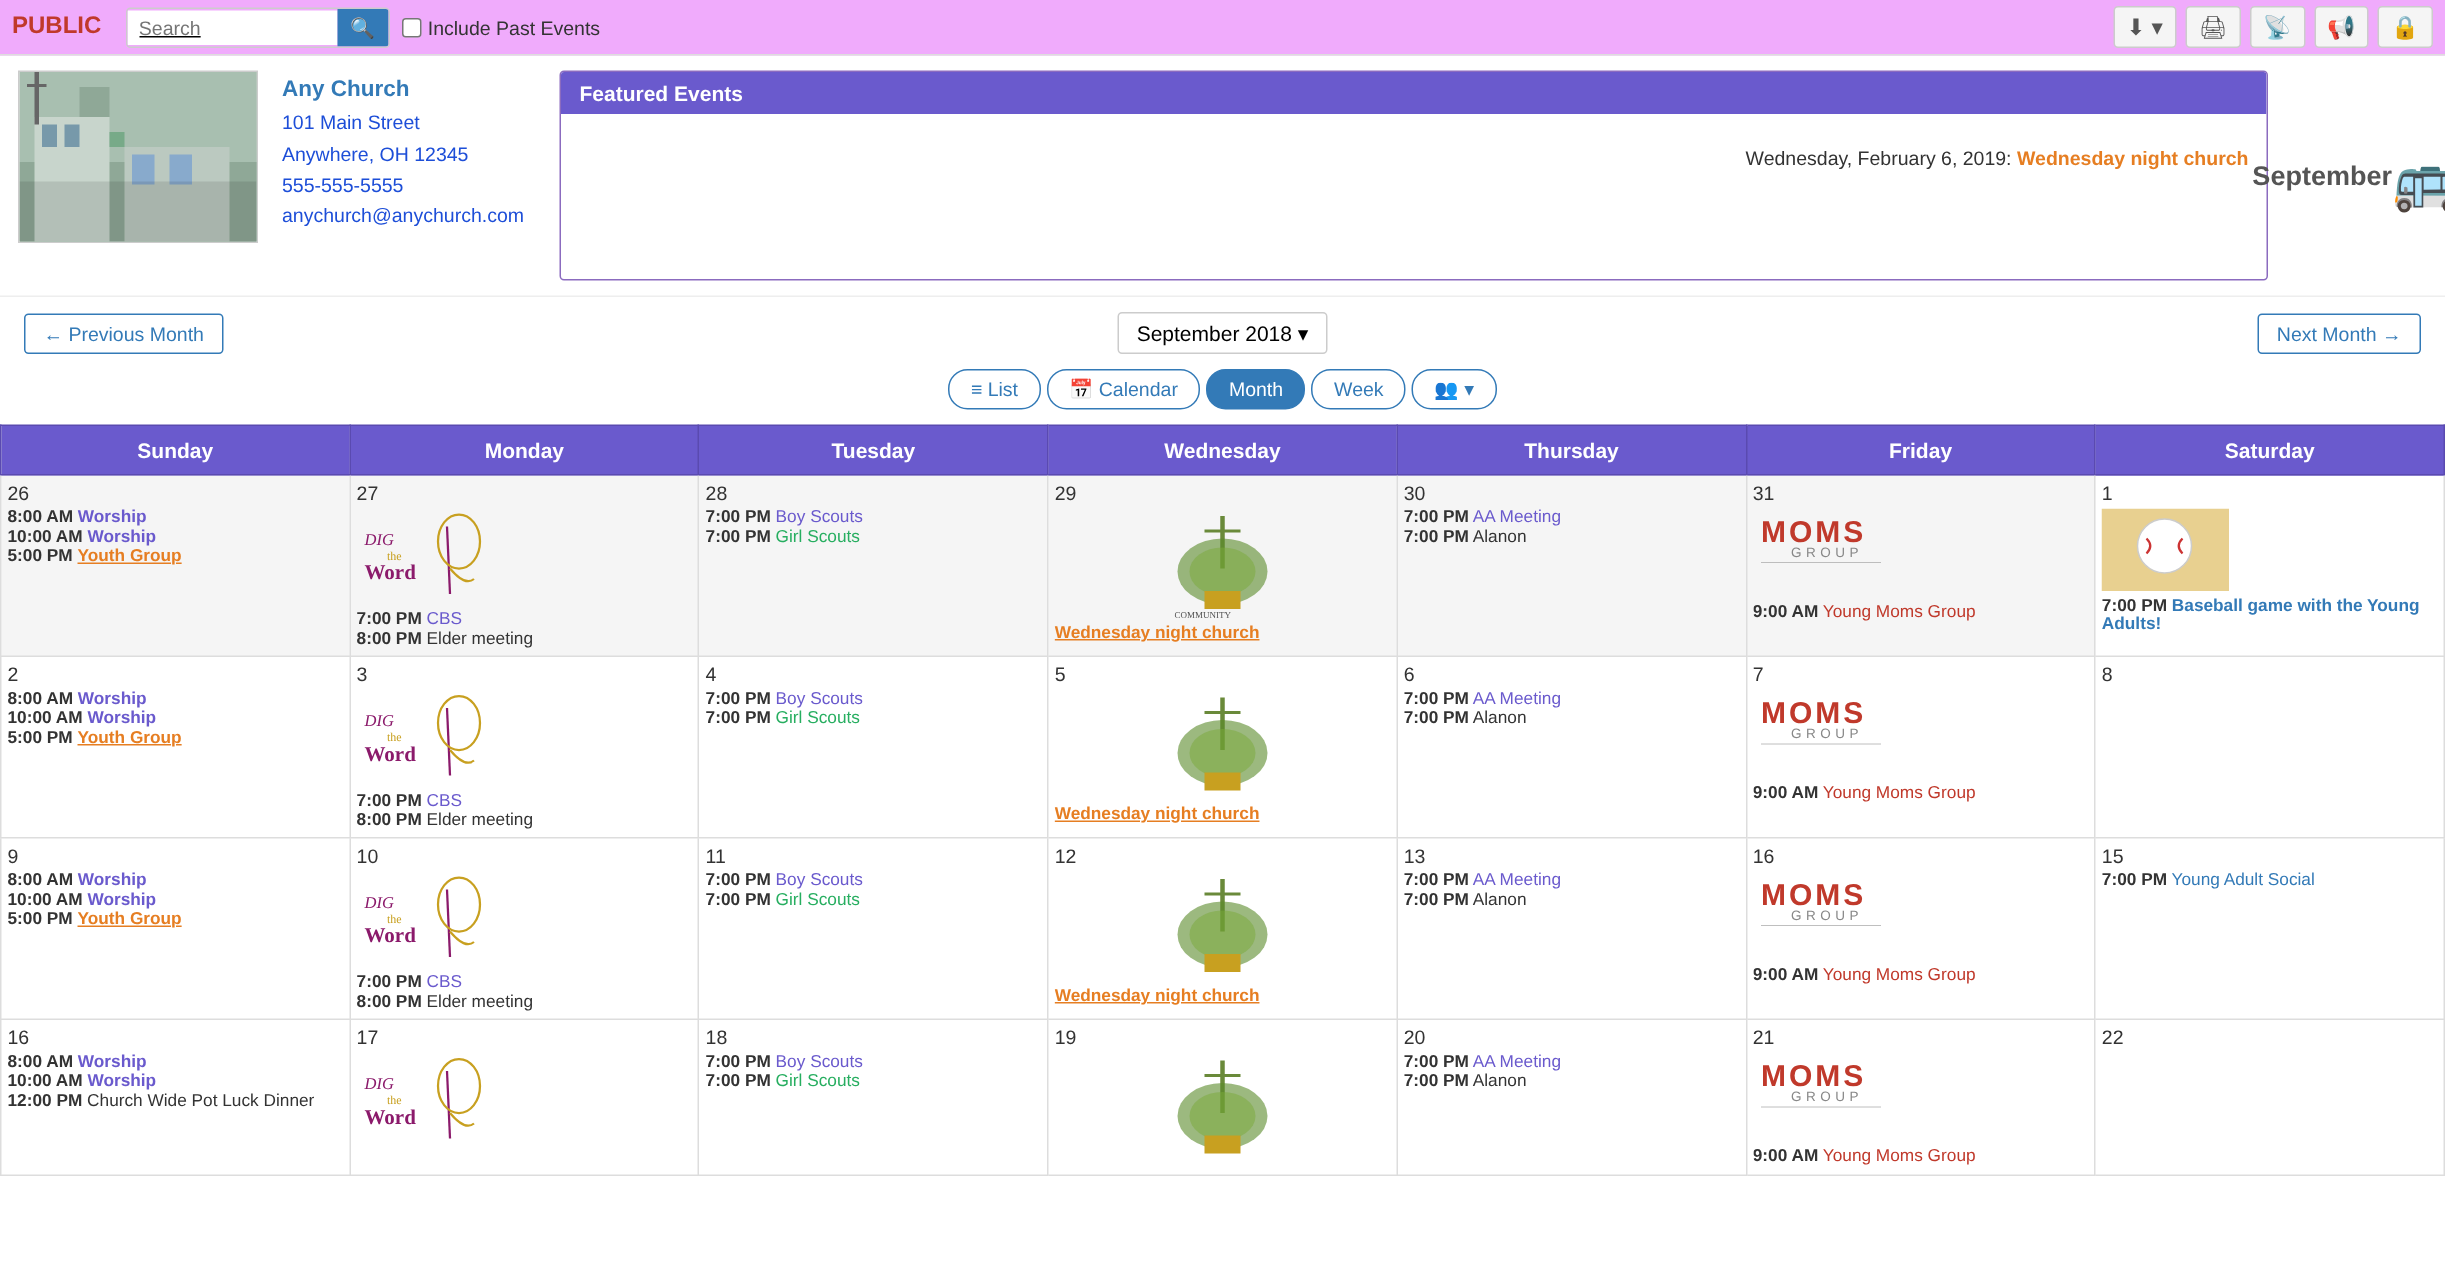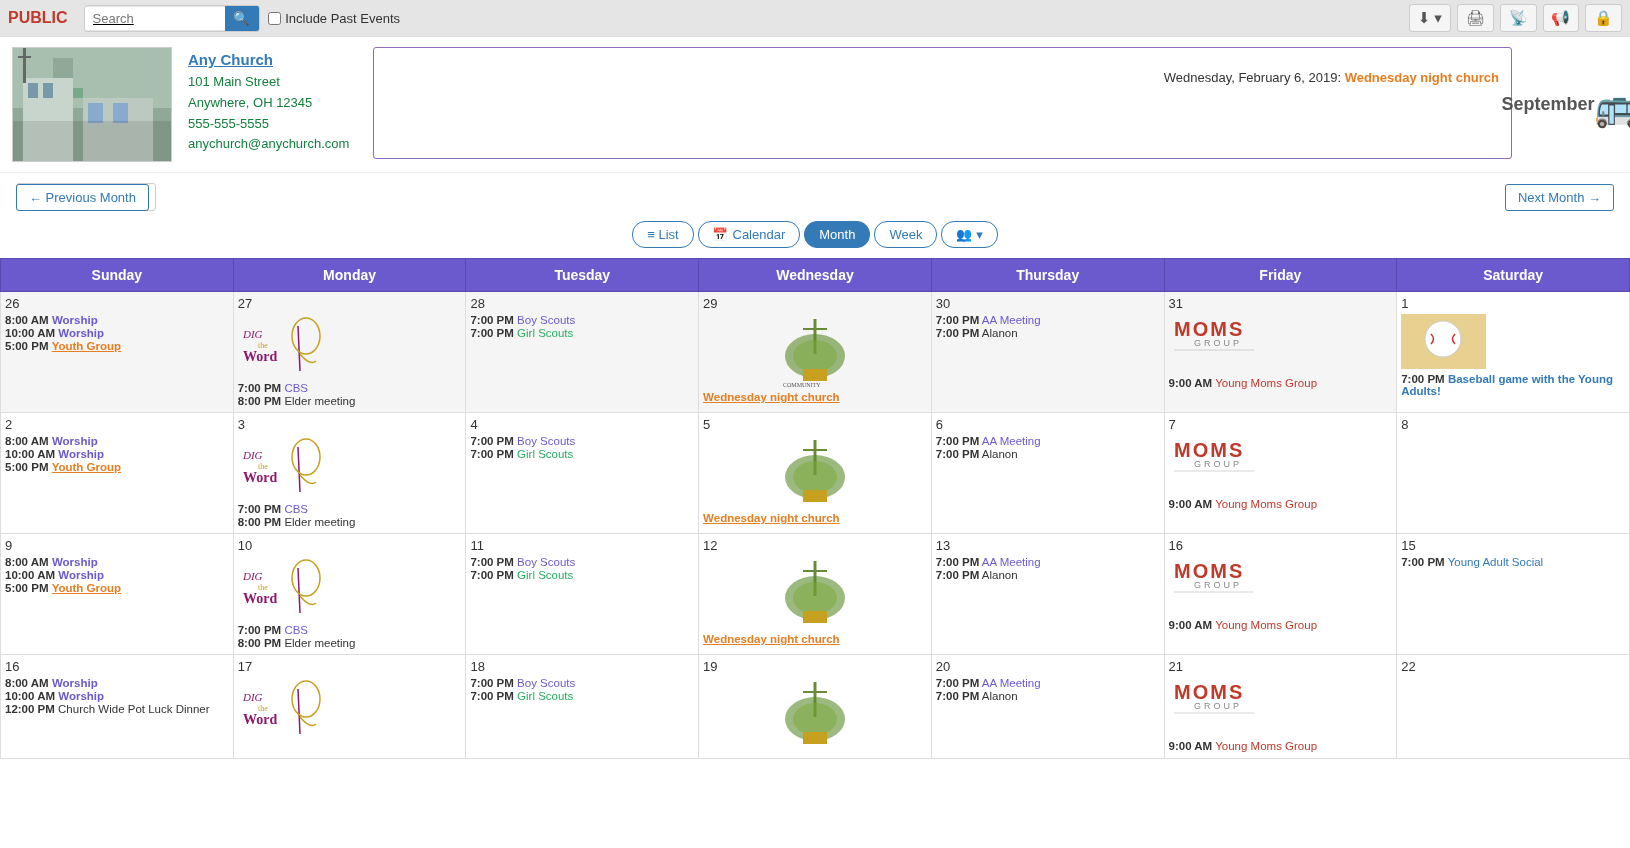--- a/index.html
+++ b/index.html
@@ -4,21 +4,21 @@
   <style>
     * { box-sizing: border-box; margin: 0; padding: 0; }
     body { font-family: Arial, sans-serif; font-size: 13px; background: #fff; color: #333; }
 
     
     .top-bar {
       display: flex;
       align-items: center;
       padding: 4px 8px;
       border-bottom: 1px solid #ddd;
-      background: #e5e5e5;
+      background: #f0abfc;
       gap: 8px;
     }
     .top-bar-public {
       color: #c0392b;
       font-weight: bold;
       font-size: 16px;
       margin-right: 8px;
     }
     .search-box {
       display: flex;
@@ -94,23 +94,22 @@
       display: flex;
       flex-direction: column;
       justify-content: flex-start;
       padding-top: 4px;
     }
     .church-name {
       color: #337ab7;
       font-size: 15px;
       font-weight: bold;
       margin-bottom: 4px;
-      text-decoration: underline;
-    }
-    .church-address { color: #15803d; line-height: 1.6; font-size: 13px; }
+    }
+    .church-address { color: #1d4ed8; line-height: 1.6; font-size: 13px; }
 
     .featured-section {
       flex: 1;
       margin-left: 8px;
     }
     .featured-box {
       border: 1px solid #8b6bbf;
       border-radius: 3px;
       overflow: hidden;
     }
@@ -149,20 +148,21 @@
     }
     .bus-icon {
       font-size: 40px;
       margin-top: 4px;
     }
 
     
     .calendar-nav {
       display: flex;
       align-items: center;
+      justify-content: center;
       padding: 10px 16px;
       position: relative;
     }
     .prev-btn, .next-btn {
       position: absolute;
       border: 1px solid #337ab7;
       color: #337ab7;
       background: white;
       padding: 5px 12px;
       border-radius: 3px;
@@ -320,20 +320,21 @@
     <div class="church-name">Any Church</div>
     <div class="church-address">
       <div>101 Main Street</div>
       <div>Anywhere, OH 12345</div>
       <div>555-555-5555</div>
       <div>anychurch@anychurch.com</div>
     </div>
   </div>
   <div class="featured-section">
     <div class="featured-box">
+      <div class="featured-header">Featured Events</div>
       <div class="featured-body">
         <span>Wednesday, February 6, 2019:</span>
         <a href="#" class="featured-event-link">Wednesday night church</a>
       </div>
     </div>
   </div>
   <div class="sep-graphic">
     <div class="month-label">September</div>
     <div class="bus-icon">🚌</div>
   </div>

